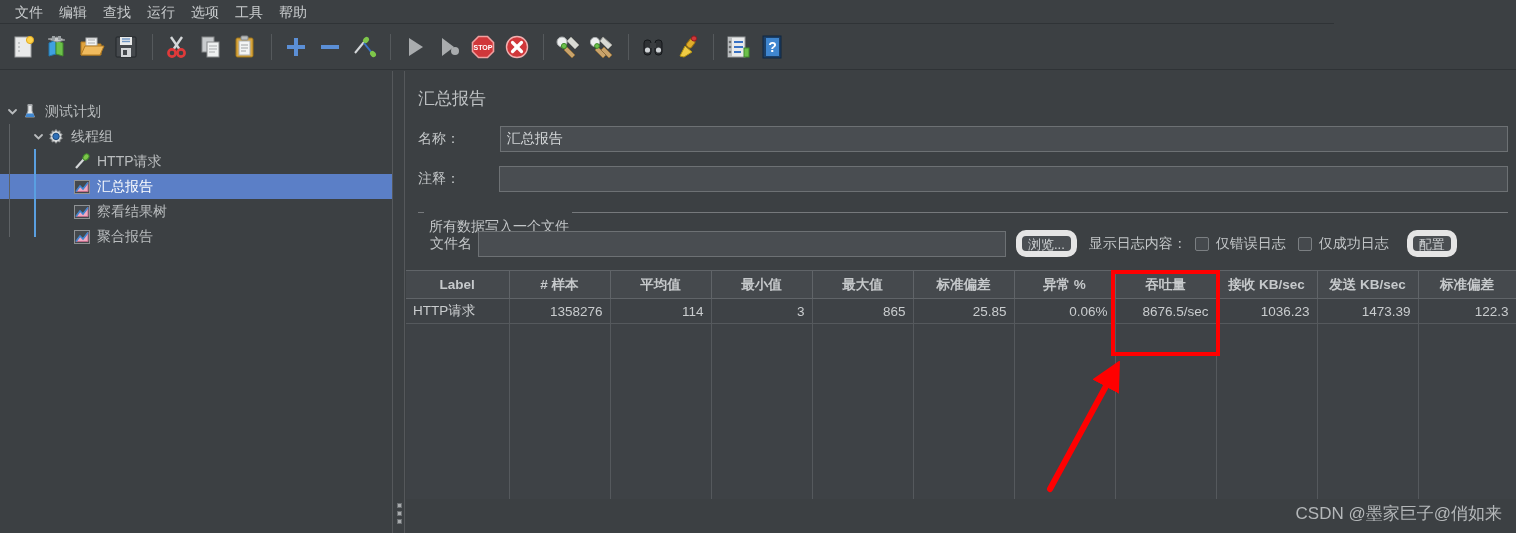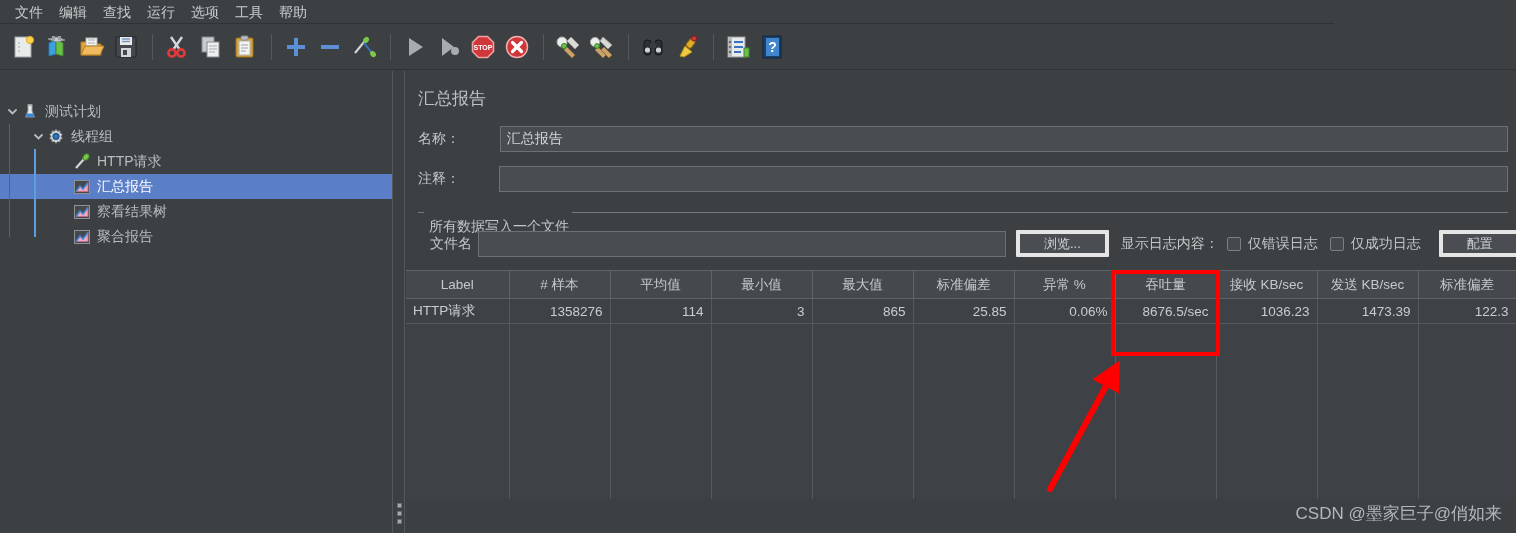--- a/index.html
+++ b/index.html
@@ -174,27 +174,27 @@
     white-space: nowrap;
     margin-top: 16px;
   }
   .gb-line-right {
     position: absolute; top: 10px; height: 1px;
     background: #76797c;
   }
 
   .btn {
     background: #4a4e52;
-    border: 4px solid #e5e5e5;
-    border-radius: 1px;
+    border: 6px solid #e5e5e5;
+    border-radius: 10px;
     color: #cfd2d4;
     font-size: 13px;
     font-family: "Liberation Sans", sans-serif;
     height: 27px;
-    padding: 0 24px;
+    padding: 0 6px;
     cursor: default;
     white-space: nowrap;
   }
 
   .cbox {
     width: 14px; height: 14px;
     background: #45494d;
     border: 1px solid #7b7f82;
     border-radius: 2px;
     flex: 0 0 14px;
@@ -210,21 +210,21 @@
   }
   table.rpt {
     border-collapse: collapse;
     table-layout: fixed;
     width: 1110px;
   }
   table.rpt th {
     background: #45494d;
     color: #c6c9cb;
     font-size: 13.5px;
-    font-weight: normal;
+    font-weight: bold;
     height: 28px;
     border-right: 1px solid #606468;
     border-bottom: 1px solid #606468;
     border-top: 1px solid #606468;
     text-align: center;
     padding: 0 6px;
     white-space: nowrap;
     overflow: hidden;
   }
   table.rpt td {

